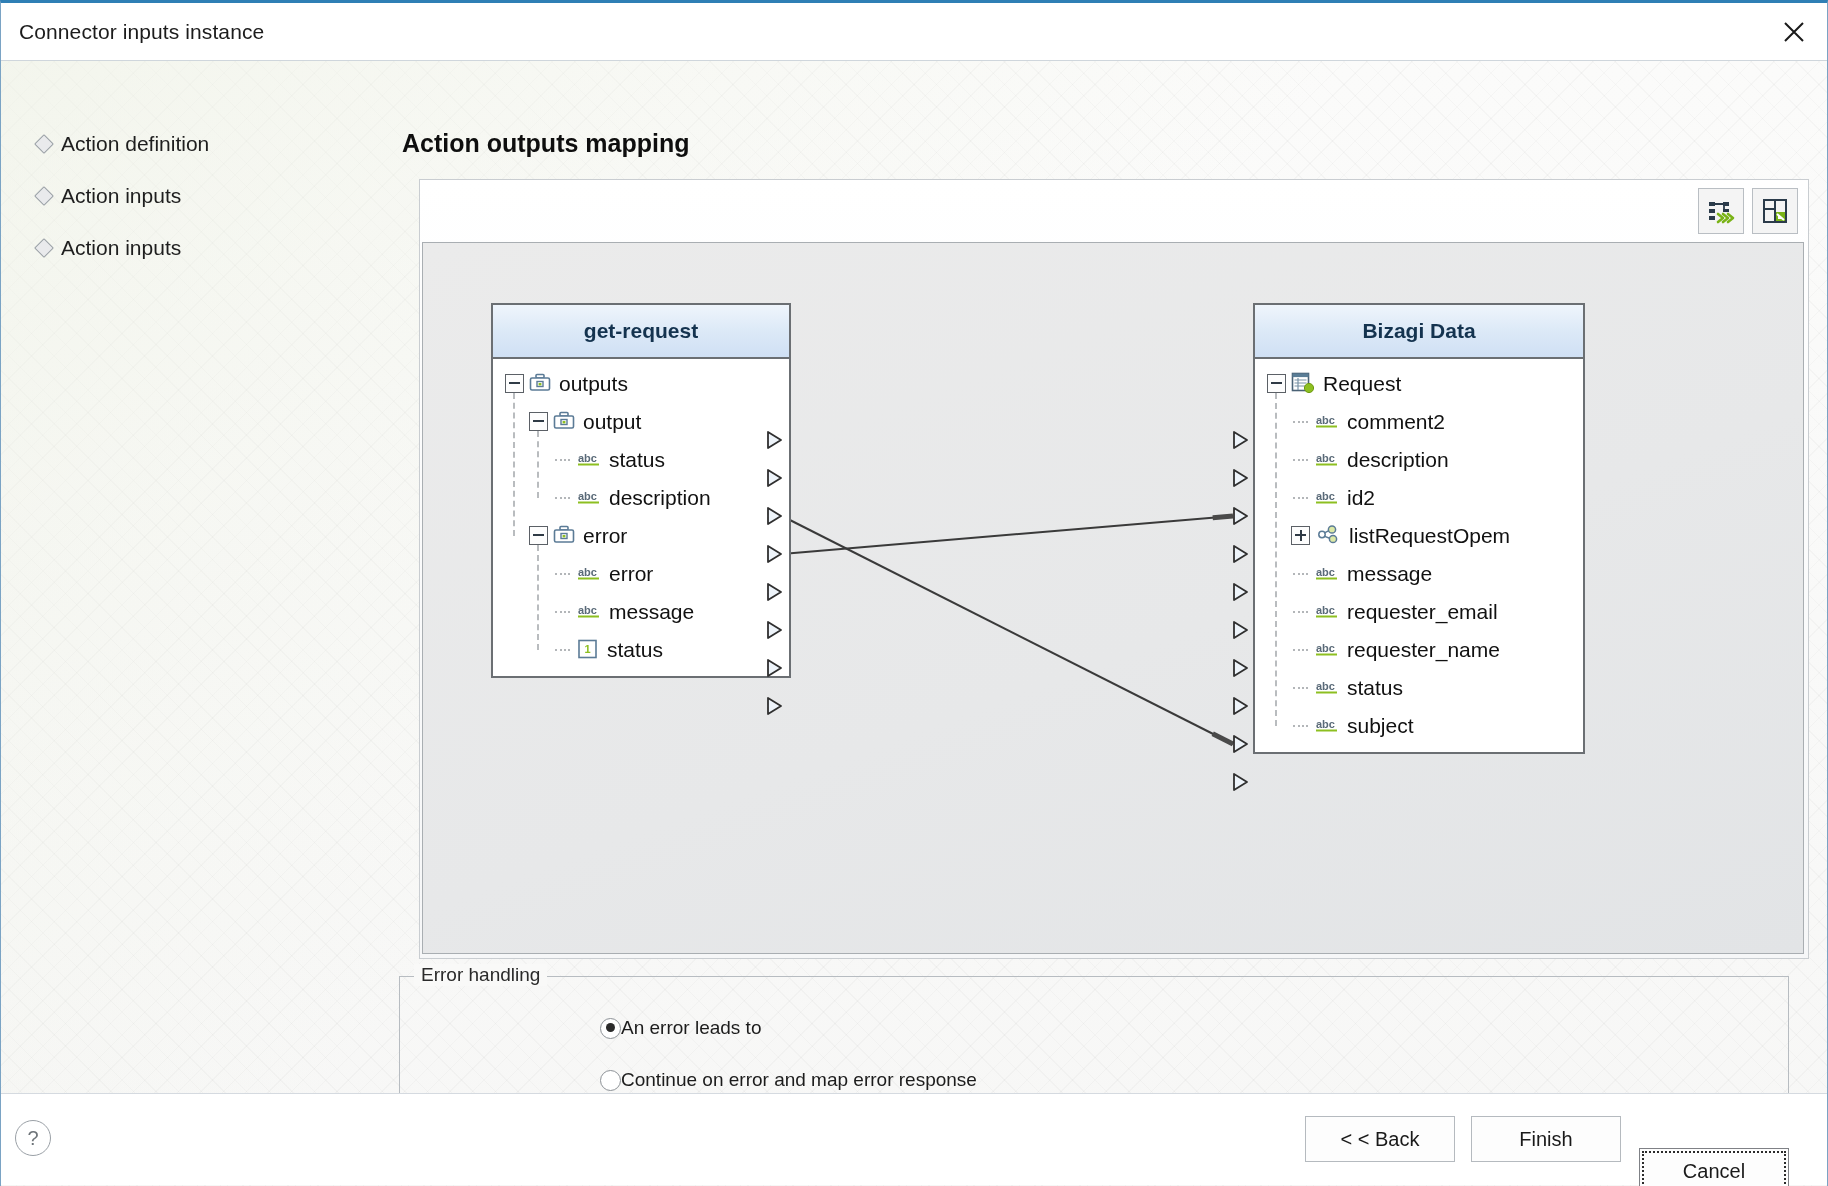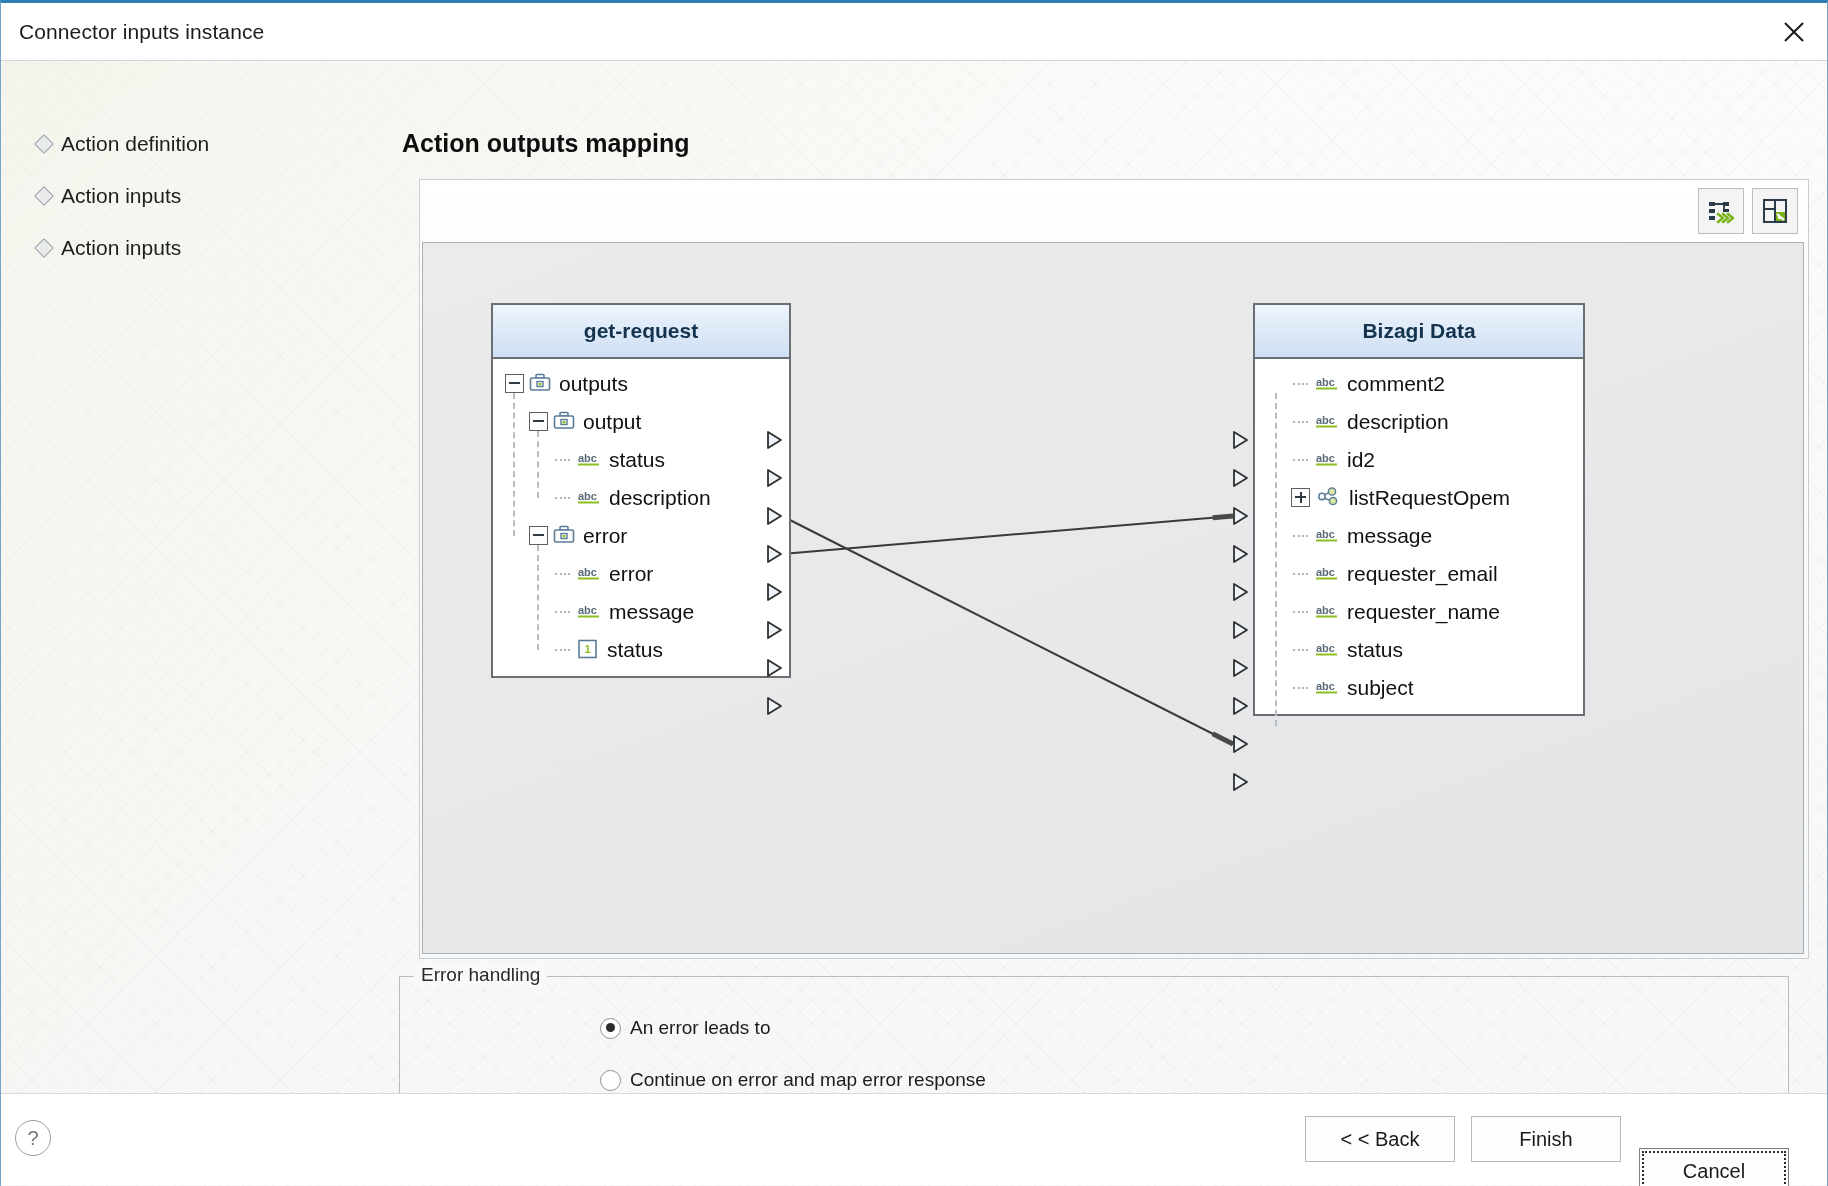--- a/index.html
+++ b/index.html
@@ -114,21 +114,21 @@
   .port svg{display:block;}
 
   
   .group{
     position:absolute;left:2px;top:915px;width:1390px;height:140px;
     border:1px solid #b7bcc1;box-sizing:border-box;background:transparent;
   }
   .group-legend{
     position:absolute;left:14px;top:-13px;background:#f9f9f8;padding:0 7px;font-size:19px;color:#2a2a2a;
   }
-  .radio-row{position:absolute;display:flex;align-items:center;gap:9px;font-size:19px;color:#1c1c1c;cursor:pointer;}
+  .radio-row{position:absolute;display:flex;align-items:center;font-size:19px;color:#1c1c1c;cursor:pointer;}
   .radio{
     width:21px;height:21px;flex:0 0 21px;border-radius:50%;border:1.6px solid #8d9297;background:#fff;
     position:relative;box-sizing:border-box;
   }
   .radio.on:after{
     content:"";position:absolute;left:4.5px;top:4.5px;width:9px;height:9px;border-radius:50%;background:#2b2b2b;
   }
   .combo{
     position:absolute;width:400px;height:47px;border:1px solid #8f9499;background:#fff;box-sizing:border-box;
     display:flex;align-items:center;cursor:pointer;
@@ -334,20 +334,34 @@
                 <div class="guide" style="left: 20px; top: 88px; height: 143px;"></div>
                 <div class="guide" style="left: 44px; top: 126px; height: 67px;"></div>
                 <div class="guide" style="left: 44px; top: 240px; height: 105px;"></div>
               </div>
           </div>
 
           <div class="card" id="tgt-card" style="left:830px;top:60px;width:332px;">
             <div class="card-head">Bizagi Data</div>
             <div class="card-body" id="tgt-body">
                 <div class="row">
+                  <span class="ind" style="width: 12px;"></span>
+                  <span class="pm"></span>
+                  <span class="ind" style="width: 5px;"></span>
+                  <span class="ic">
+                    <svg width="24" height="22" viewBox="0 0 24 22">
+                      <rect x="1.5" y="1.5" width="16" height="17" fill="#ffffff" stroke="#4a6275" stroke-width="1.6"></rect>
+                      <rect x="1.5" y="1.5" width="16" height="3.6" fill="#5a7d96"></rect>
+                      <path d="M3.5 8 h12 M3.5 11 h12 M3.5 14 h12 M7 6 v12" stroke="#7b93a6" stroke-width="1.2"></path>
+                      <circle cx="18" cy="16" r="4.6" fill="#8dbf21" stroke="#6d9a10" stroke-width="1"></circle>
+                    </svg>
+                  </span>
+                  <span class="txt">Request</span>
+                </div>
+                <div class="row">
                   <span class="ind" style="width: 36px;"></span>
                   <span class="elbow"></span>
                   <span class="ind" style="width: 4px;"></span>
                   <span class="ic">
                     <svg width="24" height="18" viewBox="0 0 24 18">
                       <text x="1" y="12" font-family="Liberation Sans, sans-serif" font-size="11" font-weight="bold" fill="#5a6a78">abc</text>
                       <rect x="1" y="13.5" width="21" height="2" fill="#8dbf21"></rect>
                     </svg>
                   </span>
                   <span class="txt">comment2</span>

